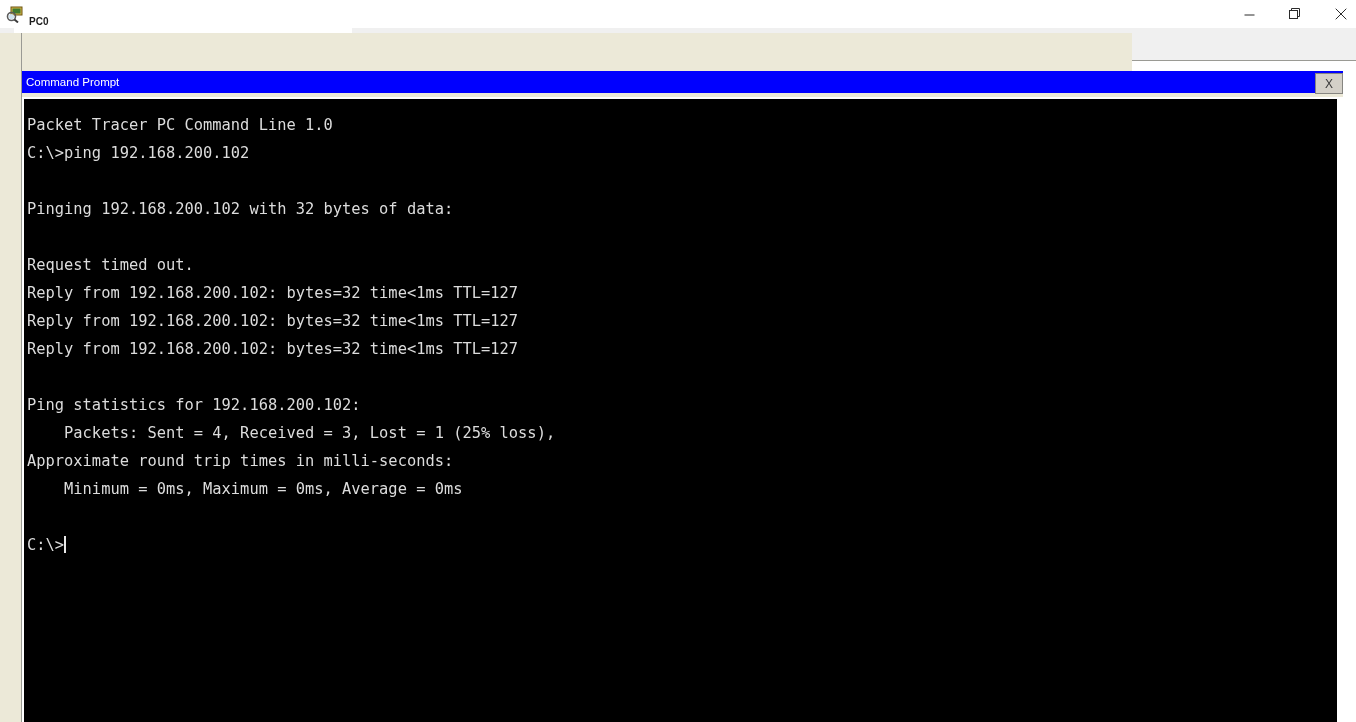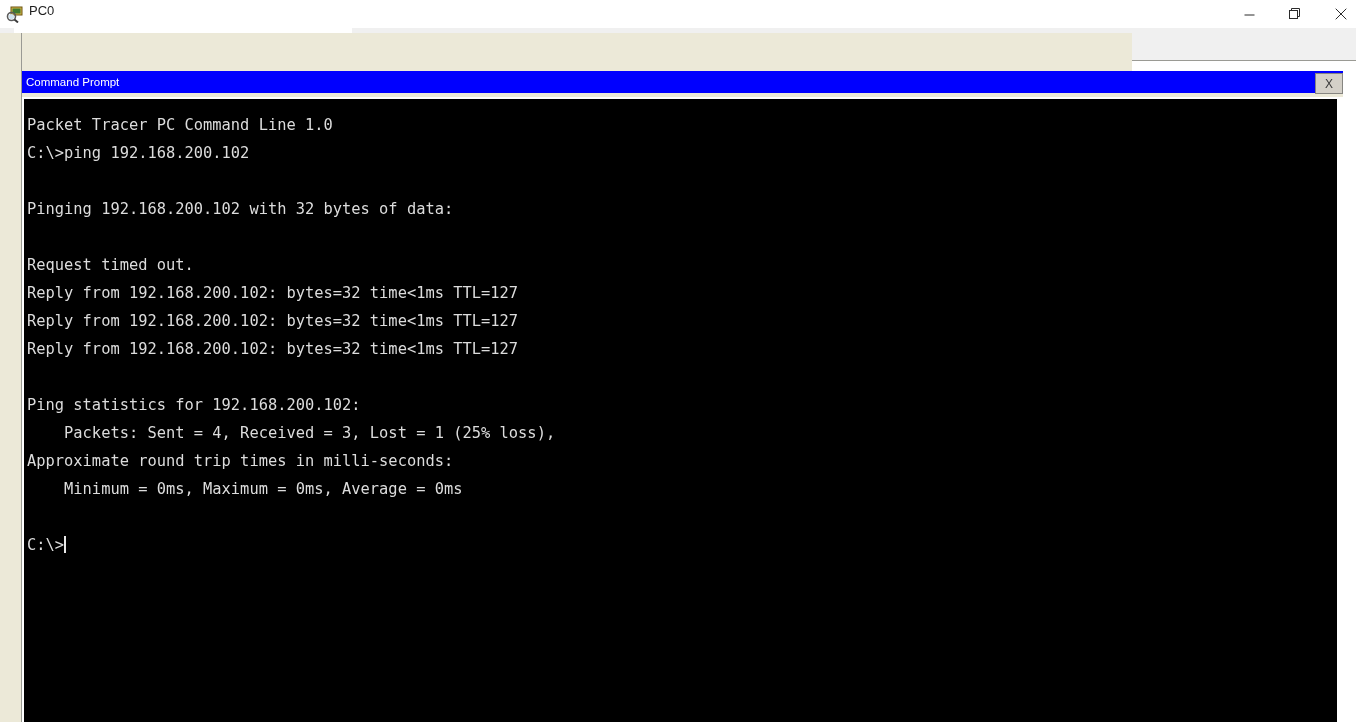--- a/index.html
+++ b/index.html
@@ -42,25 +42,26 @@
   #app-icon {
     position: absolute;
     left: 6px;
     top: 5px;
     width: 18px;
     height: 18px;
   }
   #window-title {
     position: absolute;
     left: 29px;
-    top: 1px;
-    font-size: 13px;
+    top: 12px;
+    font-size: 10px;
     color: #1d1d1d;
     line-height: 19px;
     white-space: nowrap;
+    font-weight: bold;
   }
   .winbtn {
     position: absolute;
     top: 0;
     width: 45px;
     height: 28px;
     display: flex;
     align-items: center;
     justify-content: center;
   }

